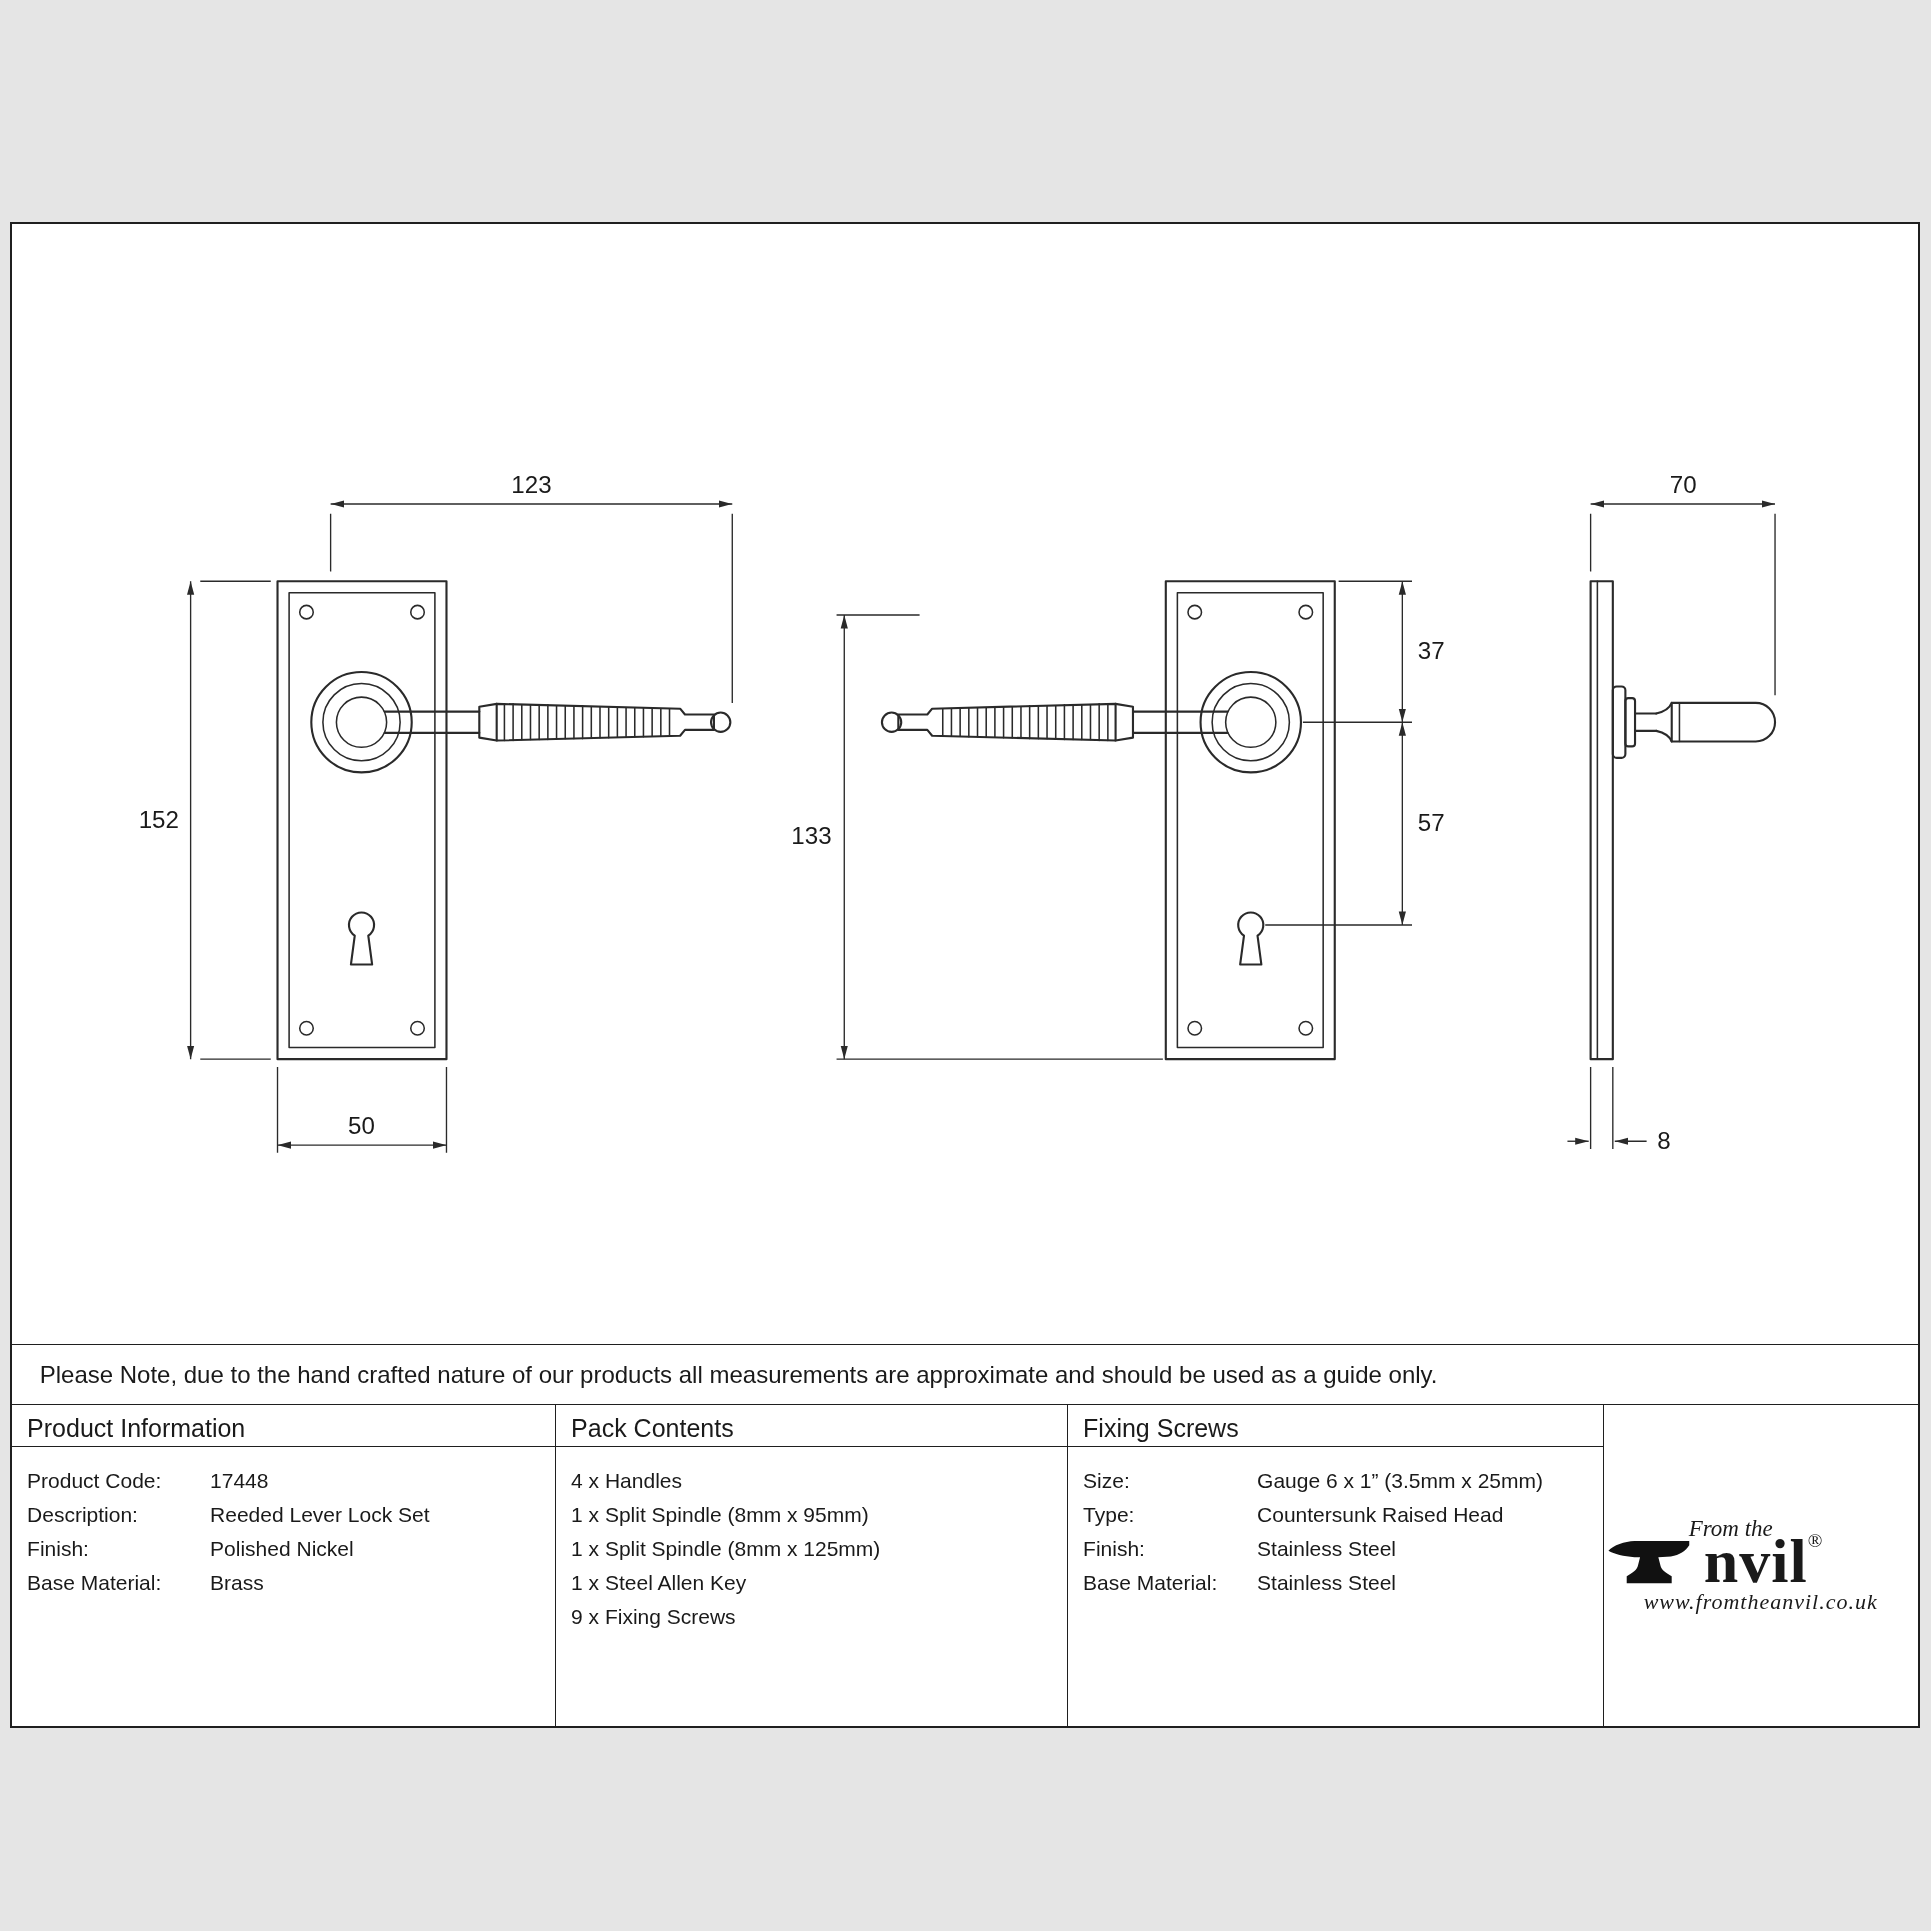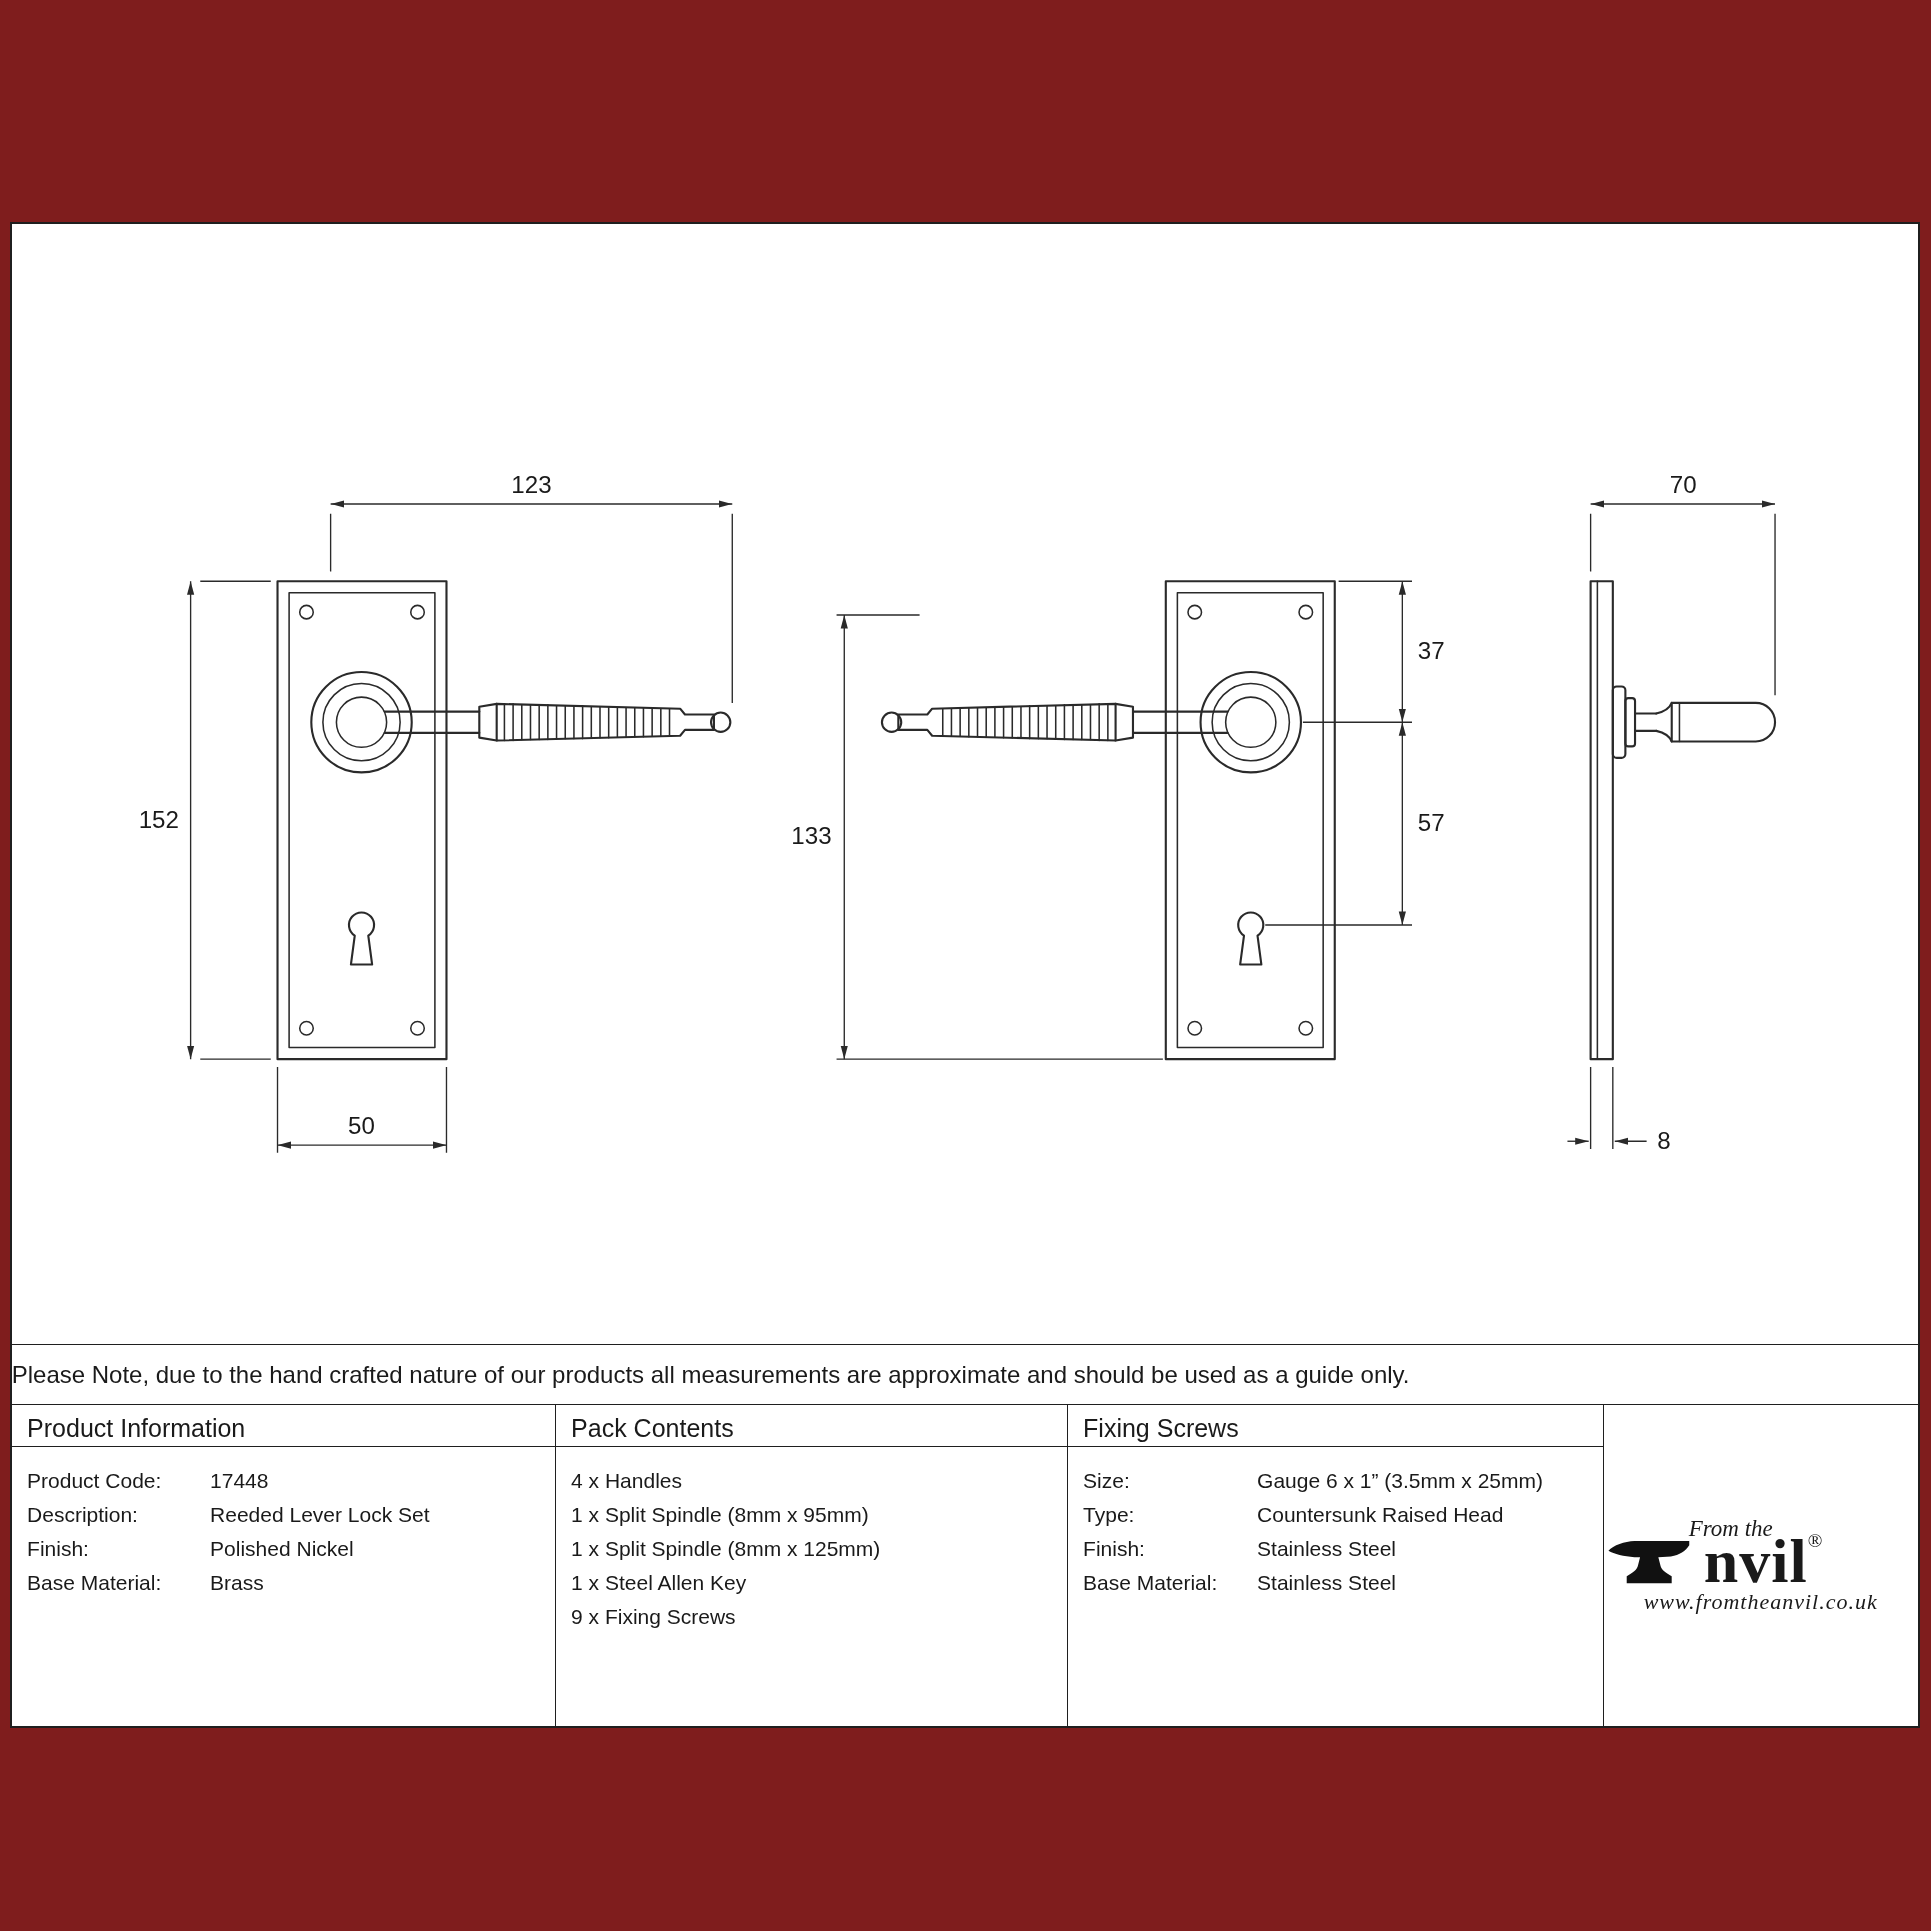--- a/index.html
+++ b/index.html
@@ -1,33 +1,33 @@
 <!DOCTYPE html>
 <html><head>
 <meta charset="utf-8">
 <style>
   * { margin:0; padding:0; box-sizing:border-box; }
   html,body { background:#ffffff; }
   .sheet {
-    position:relative; width:1931px; height:1931px; background:#7f1d1d;
+    position:relative; width:1931px; height:1931px; background:#e5e5e5;
     color:#1a1a1a; font-family:"Liberation Sans", sans-serif;
   }
   .frame {
     position:absolute; left:9.7px; top:222px; width:1910px; height:1506px;
     border:2.9px solid #1f1f1f; display:flex; flex-direction:column; background:#fff;
   }
   .drawing { display:block; width:1904px; height:1120px; flex:0 0 auto; }
   .ol       { fill:none; stroke:#2a2a2a; stroke-width:2.2; stroke-linejoin:round; stroke-linecap:round; }
   .ol-thin  { fill:none; stroke:#2a2a2a; stroke-width:1.6; stroke-linejoin:round; stroke-linecap:round; }
   .dl       { fill:none; stroke:#2a2a2a; stroke-width:1.4; }
   text.dim  { font-family:"Liberation Sans", sans-serif; font-size:25px; fill:#1a1a1a; }
 
   .note-row {
     flex:0 0 60px; border-top:1.9px solid #1f1f1f; font-size:24px;
-    display:flex; align-items:center; padding-left:0;
+    display:flex; align-items:center; padding-left:28px;
   }
   .info-table { flex:1 1 auto; border-top:1.9px solid #1f1f1f; display:flex; }
   .col { position:relative; }
   .col + .col { border-left:1.9px solid #1f1f1f; }
   .col-product { width:543px; }
   .col-pack    { width:512px; }
   .col-screws  { width:536px; }
   .col-logo    { flex:1 1 auto; display:flex; flex-direction:column; justify-content:center; }
   .col-header  { height:42px; border-bottom:1.9px solid #1f1f1f; font-size:25px; padding:8.7px 0 0 15.4px; }
   .col-body    { padding:17.4px 0 0 15.4px; font-size:21px; line-height:34px; }

